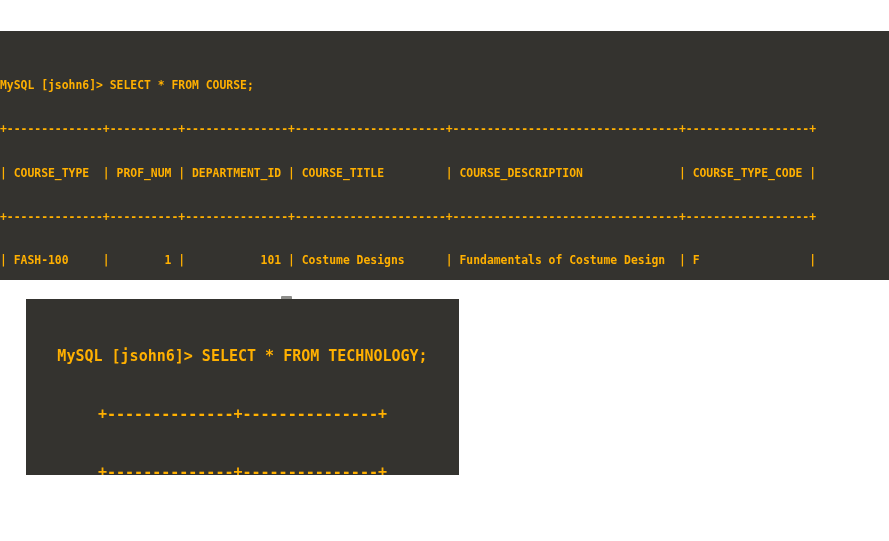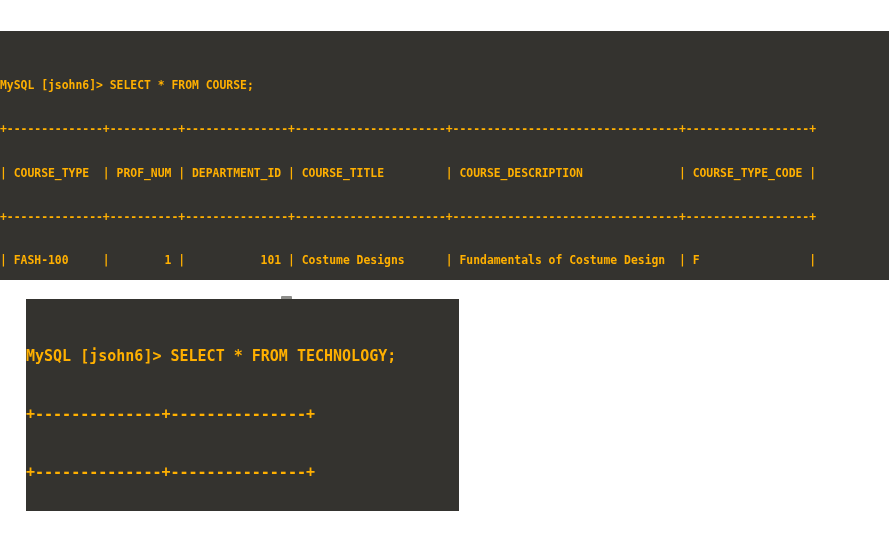--- a/index.html
+++ b/index.html
@@ -42,24 +42,25 @@
     height: 14.6px;
     margin-left: -5px;
     padding-left: 5px;
   }
 
   
   #panel-tech {
     left: 26px;
     top: 299px;
     width: 433px;
-    height: 212px;
+    height: 176px;
     font-size: 15.0px;
     line-height: 19.4px;
     padding: 9px 0 0 0;
+    text-align: center;
   }
   #panel-tech .line {
     height: 19.4px;
     margin-left: -4px;
     padding-left: 4px;
   }
   
   #panel-tech-notch {
     position: absolute;
     left: 281px;

